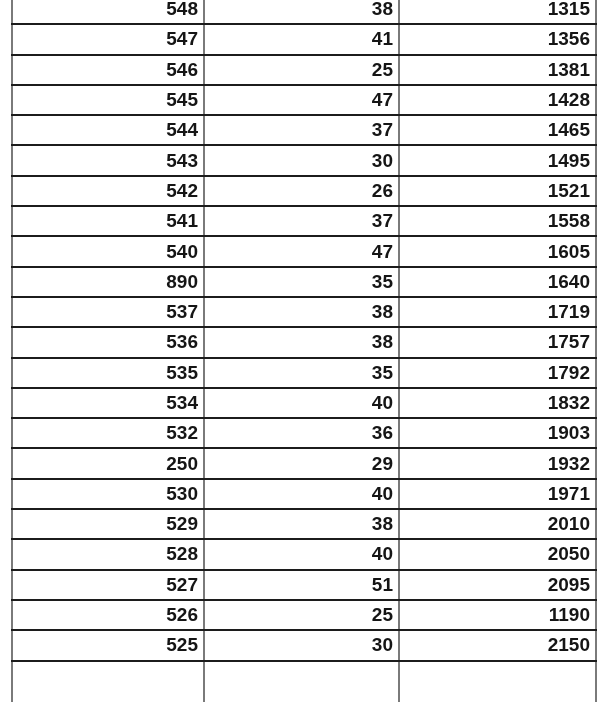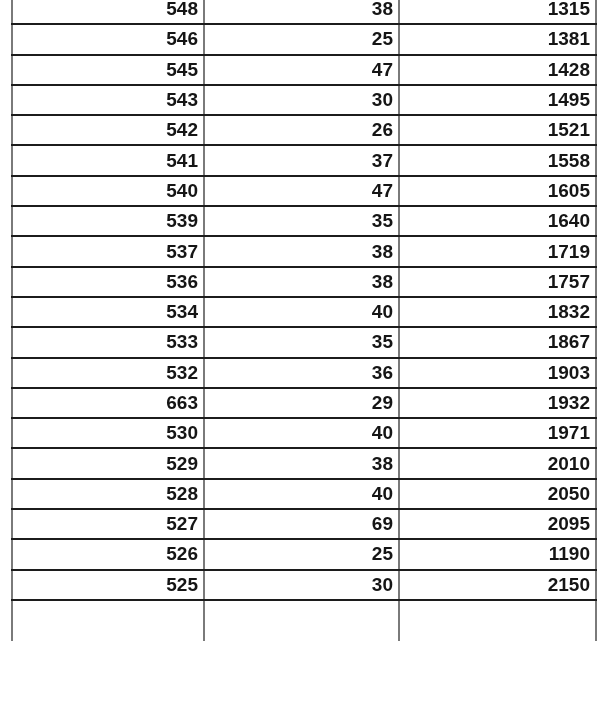--- a/index.html
+++ b/index.html
@@ -55,28 +55,38 @@
       <col style="width:195px">
       <col style="width:197px">
     </colgroup>
     <tbody>
       <tr>
         <td>548</td>
         <td>38</td>
         <td>1315</td>
       </tr>
       <tr>
+        <td>547</td>
+        <td>41</td>
+        <td>1356</td>
+      </tr>
+      <tr>
         <td>546</td>
         <td>25</td>
         <td>1381</td>
       </tr>
       <tr>
         <td>545</td>
         <td>47</td>
         <td>1428</td>
+      </tr>
+      <tr>
+        <td>544</td>
+        <td>37</td>
+        <td>1465</td>
       </tr>
       <tr>
         <td>543</td>
         <td>30</td>
         <td>1495</td>
       </tr>
       <tr>
         <td>542</td>
         <td>26</td>
         <td>1521</td>
@@ -85,72 +95,72 @@
         <td>541</td>
         <td>37</td>
         <td>1558</td>
       </tr>
       <tr>
         <td>540</td>
         <td>47</td>
         <td>1605</td>
       </tr>
       <tr>
-        <td>539</td>
+        <td>890</td>
         <td>35</td>
         <td>1640</td>
       </tr>
       <tr>
         <td>537</td>
         <td>38</td>
         <td>1719</td>
       </tr>
       <tr>
         <td>536</td>
         <td>38</td>
         <td>1757</td>
       </tr>
       <tr>
+        <td>535</td>
+        <td>35</td>
+        <td>1792</td>
+      </tr>
+      <tr>
         <td>534</td>
         <td>40</td>
         <td>1832</td>
-      </tr>
-      <tr>
-        <td>533</td>
-        <td>35</td>
-        <td>1867</td>
       </tr>
       <tr>
         <td>532</td>
         <td>36</td>
         <td>1903</td>
       </tr>
       <tr>
-        <td>663</td>
+        <td>250</td>
         <td>29</td>
         <td>1932</td>
       </tr>
       <tr>
         <td>530</td>
         <td>40</td>
         <td>1971</td>
       </tr>
       <tr>
         <td>529</td>
         <td>38</td>
         <td>2010</td>
       </tr>
       <tr>
         <td>528</td>
         <td>40</td>
         <td>2050</td>
       </tr>
       <tr>
         <td>527</td>
-        <td>69</td>
+        <td>51</td>
         <td>2095</td>
       </tr>
       <tr>
         <td>526</td>
         <td>25</td>
         <td>1190</td>
       </tr>
       <tr>
         <td>525</td>
         <td>30</td>

